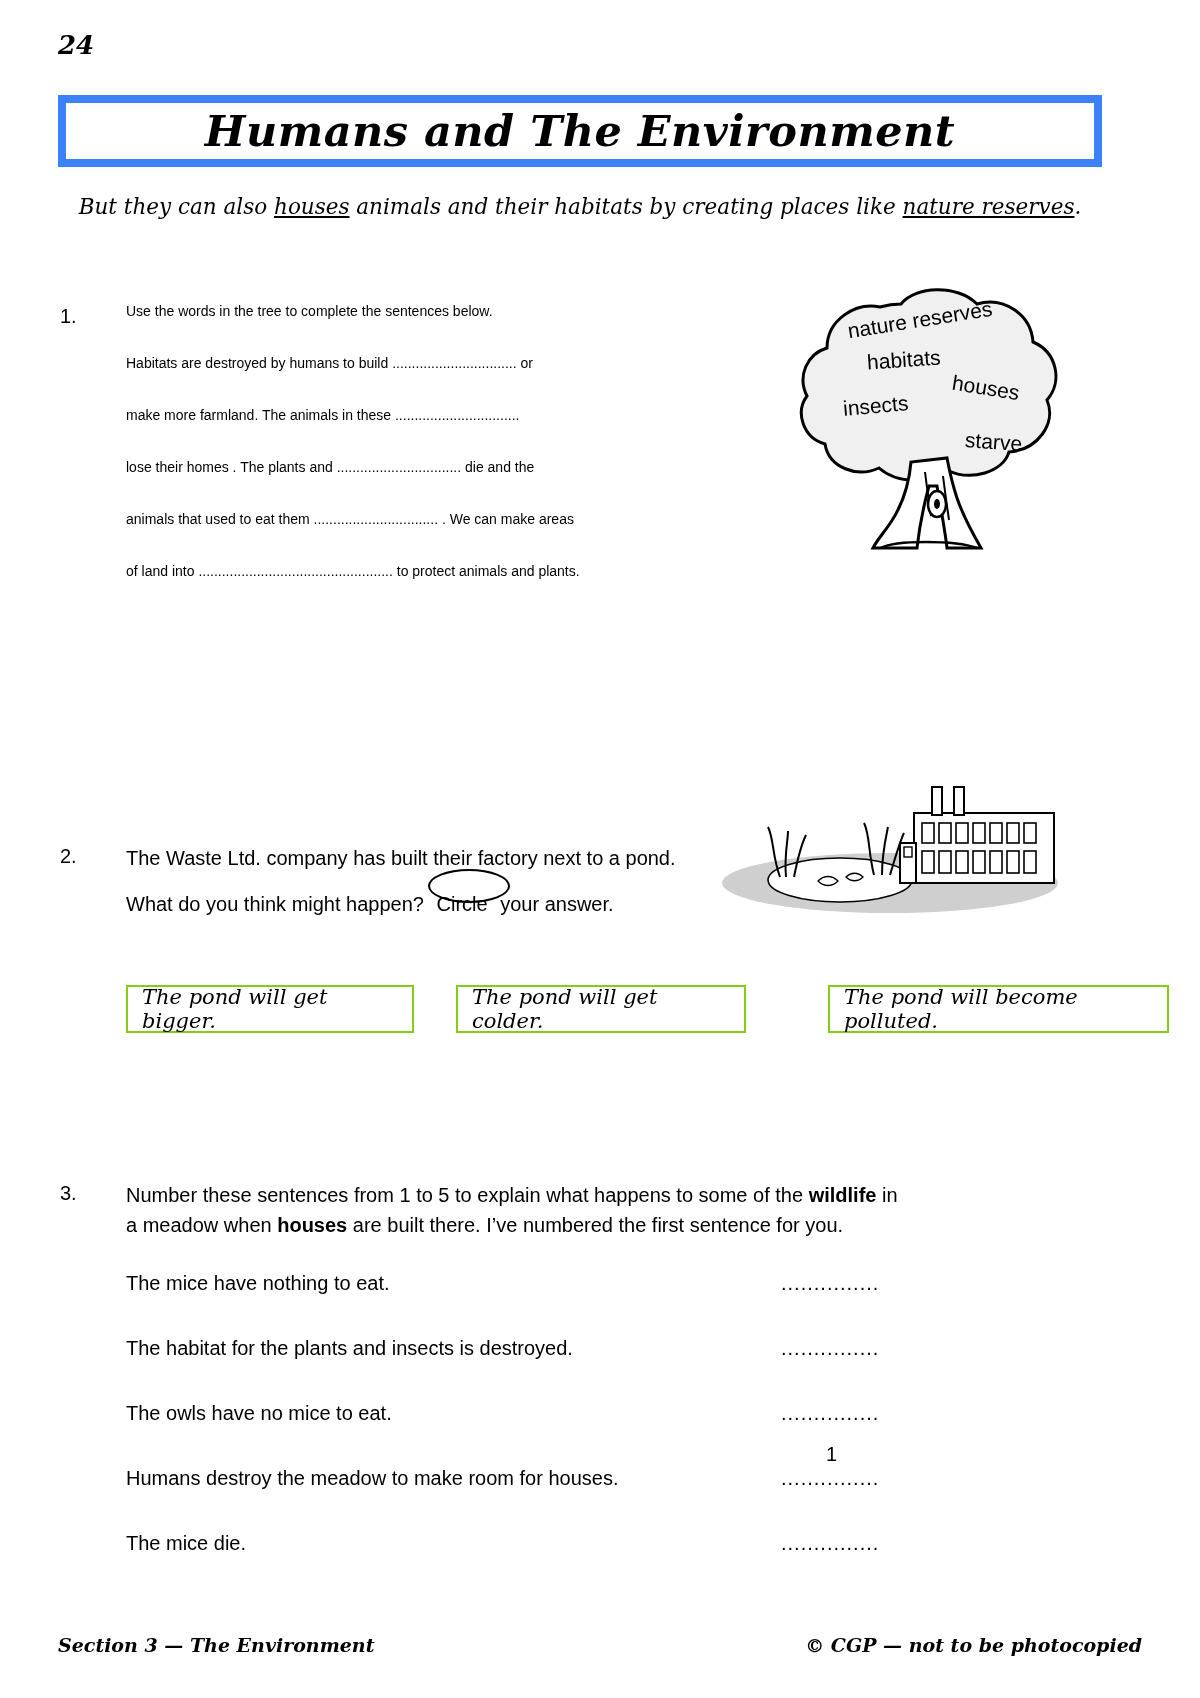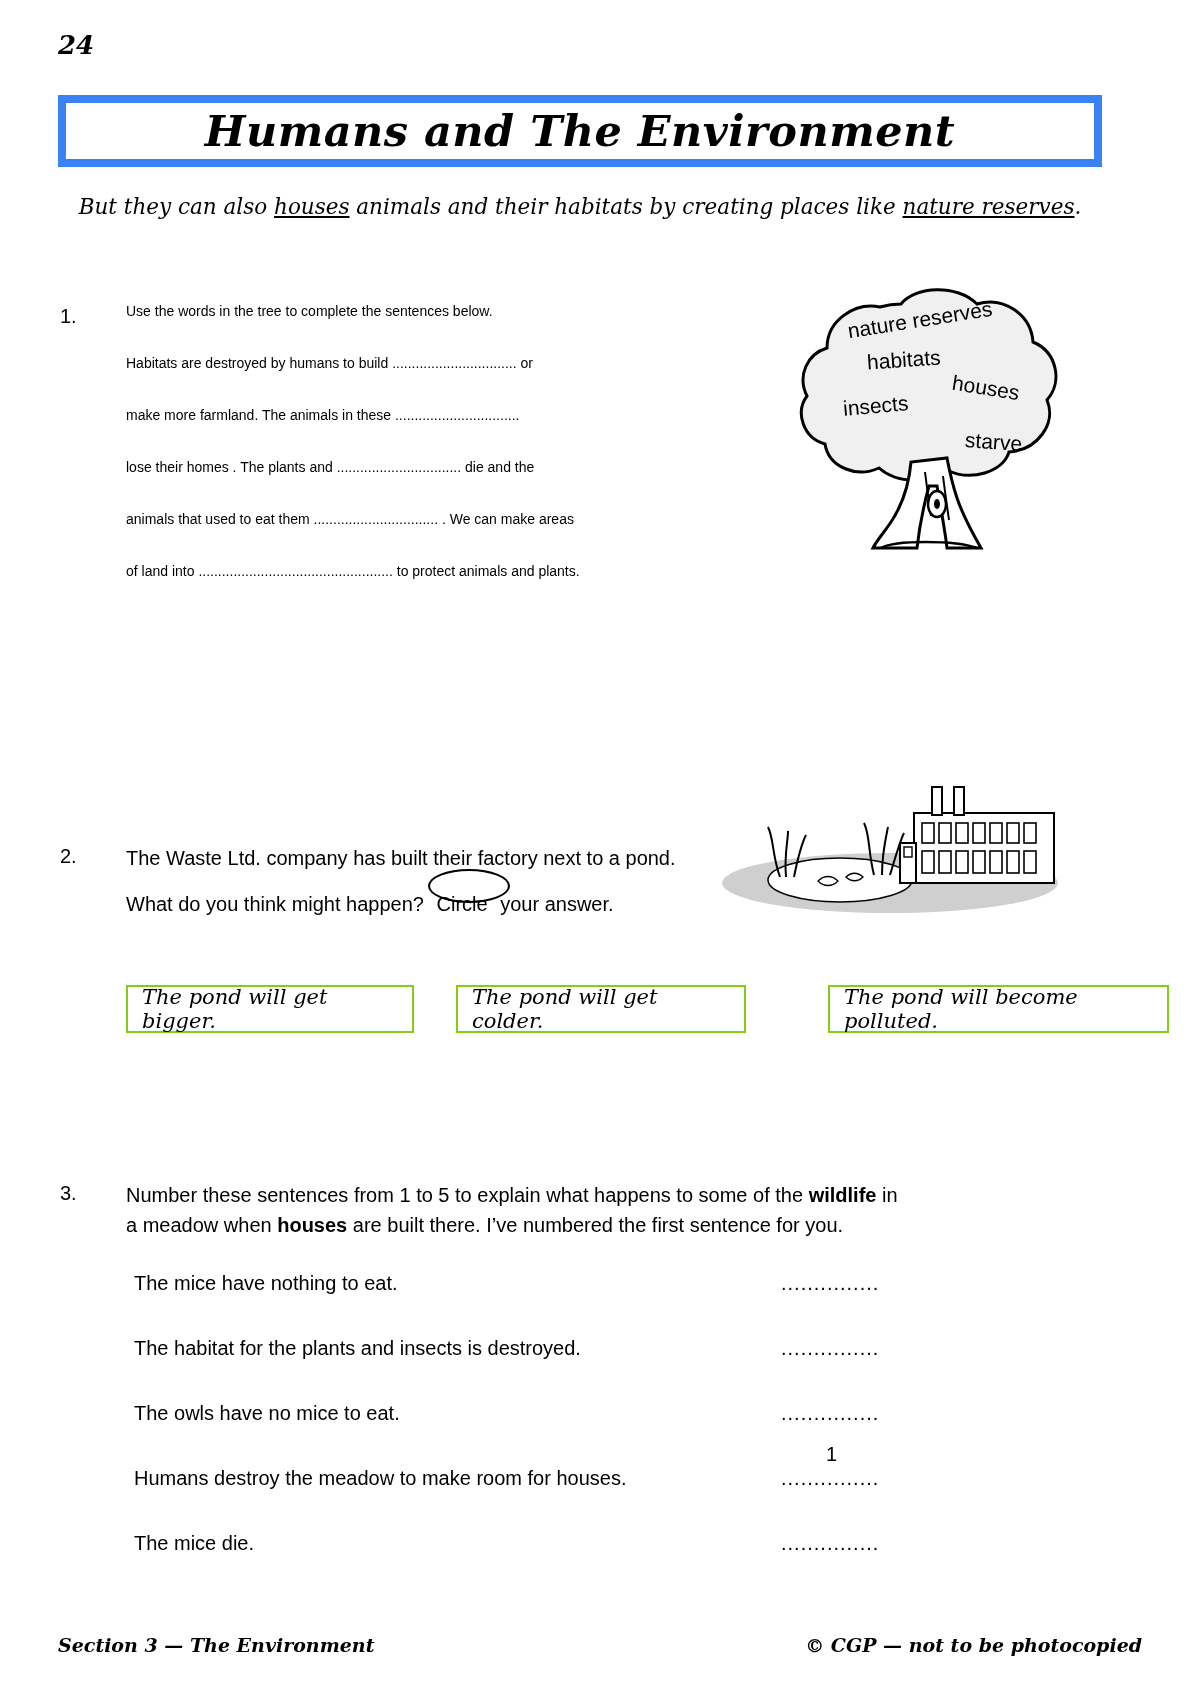--- a/index.html
+++ b/index.html
@@ -157,21 +157,21 @@
     left: 126px;
     width: 910px;
   }
   .q3-row {
     position: relative;
     height: 65px;
     font-size: 20px;
   }
   .q3-row .sentence {
     position: absolute;
-    left: 8px;
+    left: 0;
     top: 0;
   }
   .q3-row .dots {
     position: absolute;
     left: 655px;
     top: 0;
     letter-spacing: 1px;
   }
   .q3-row .marked {
     position: absolute;

